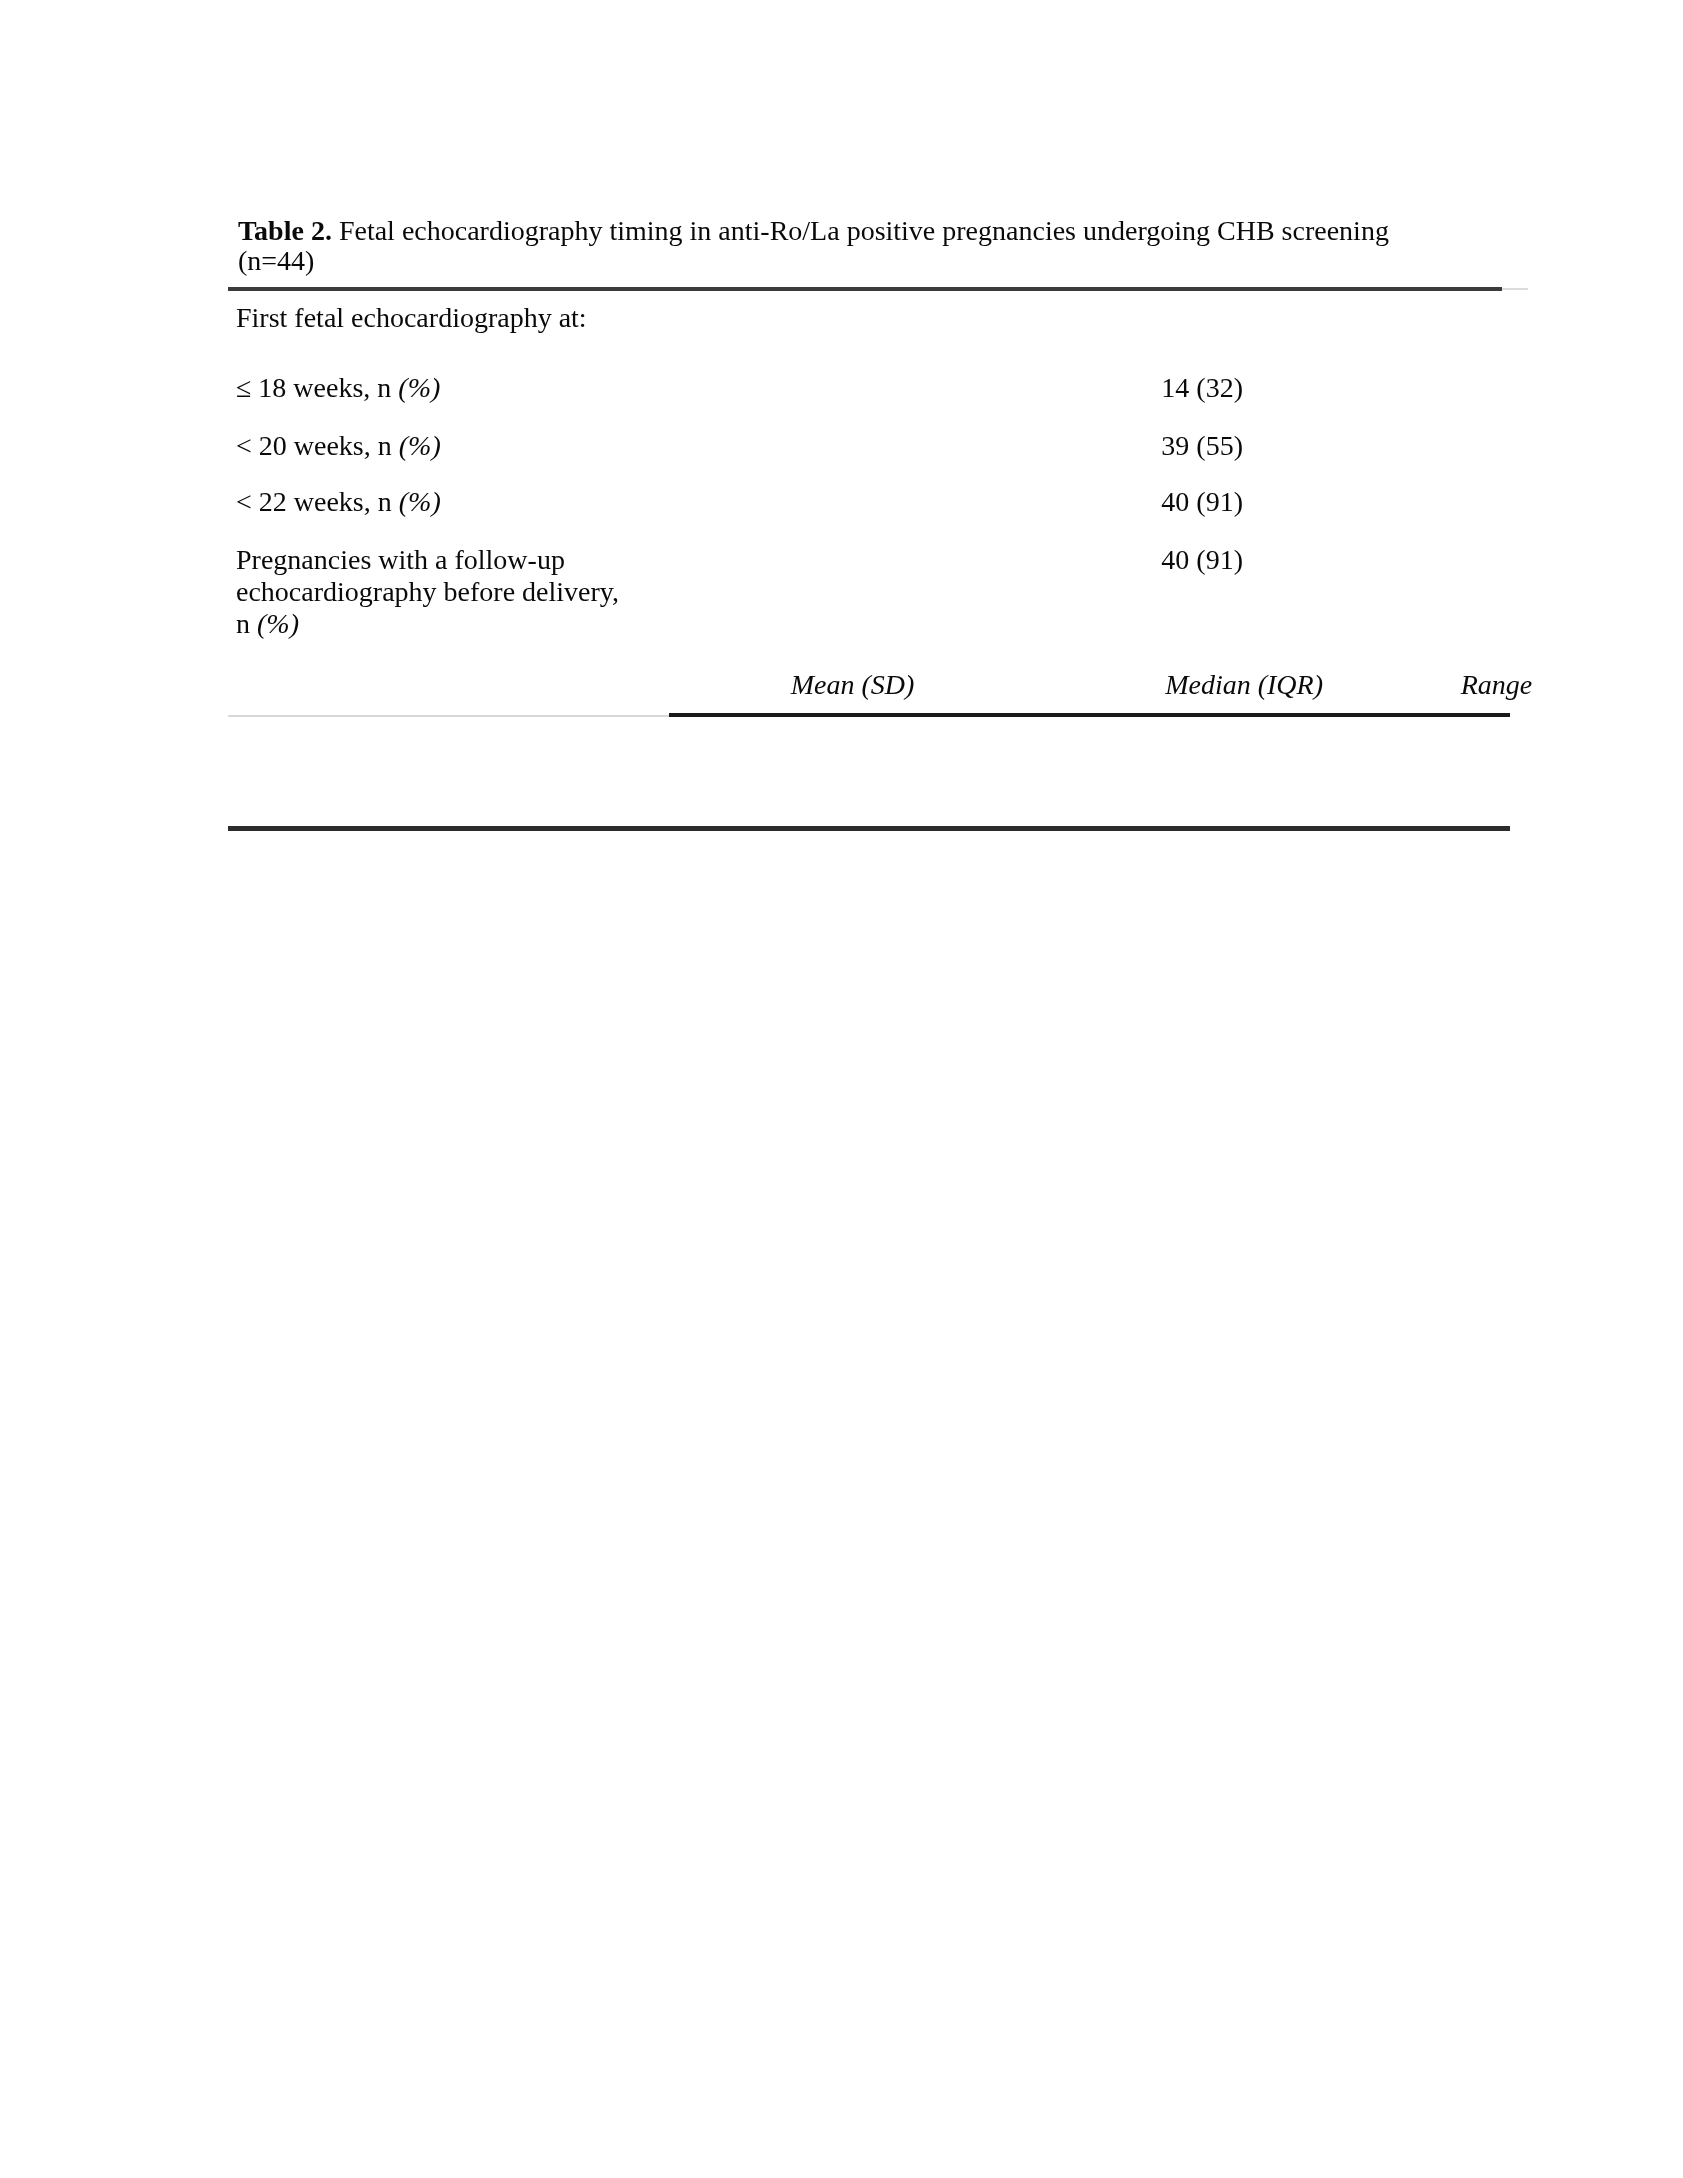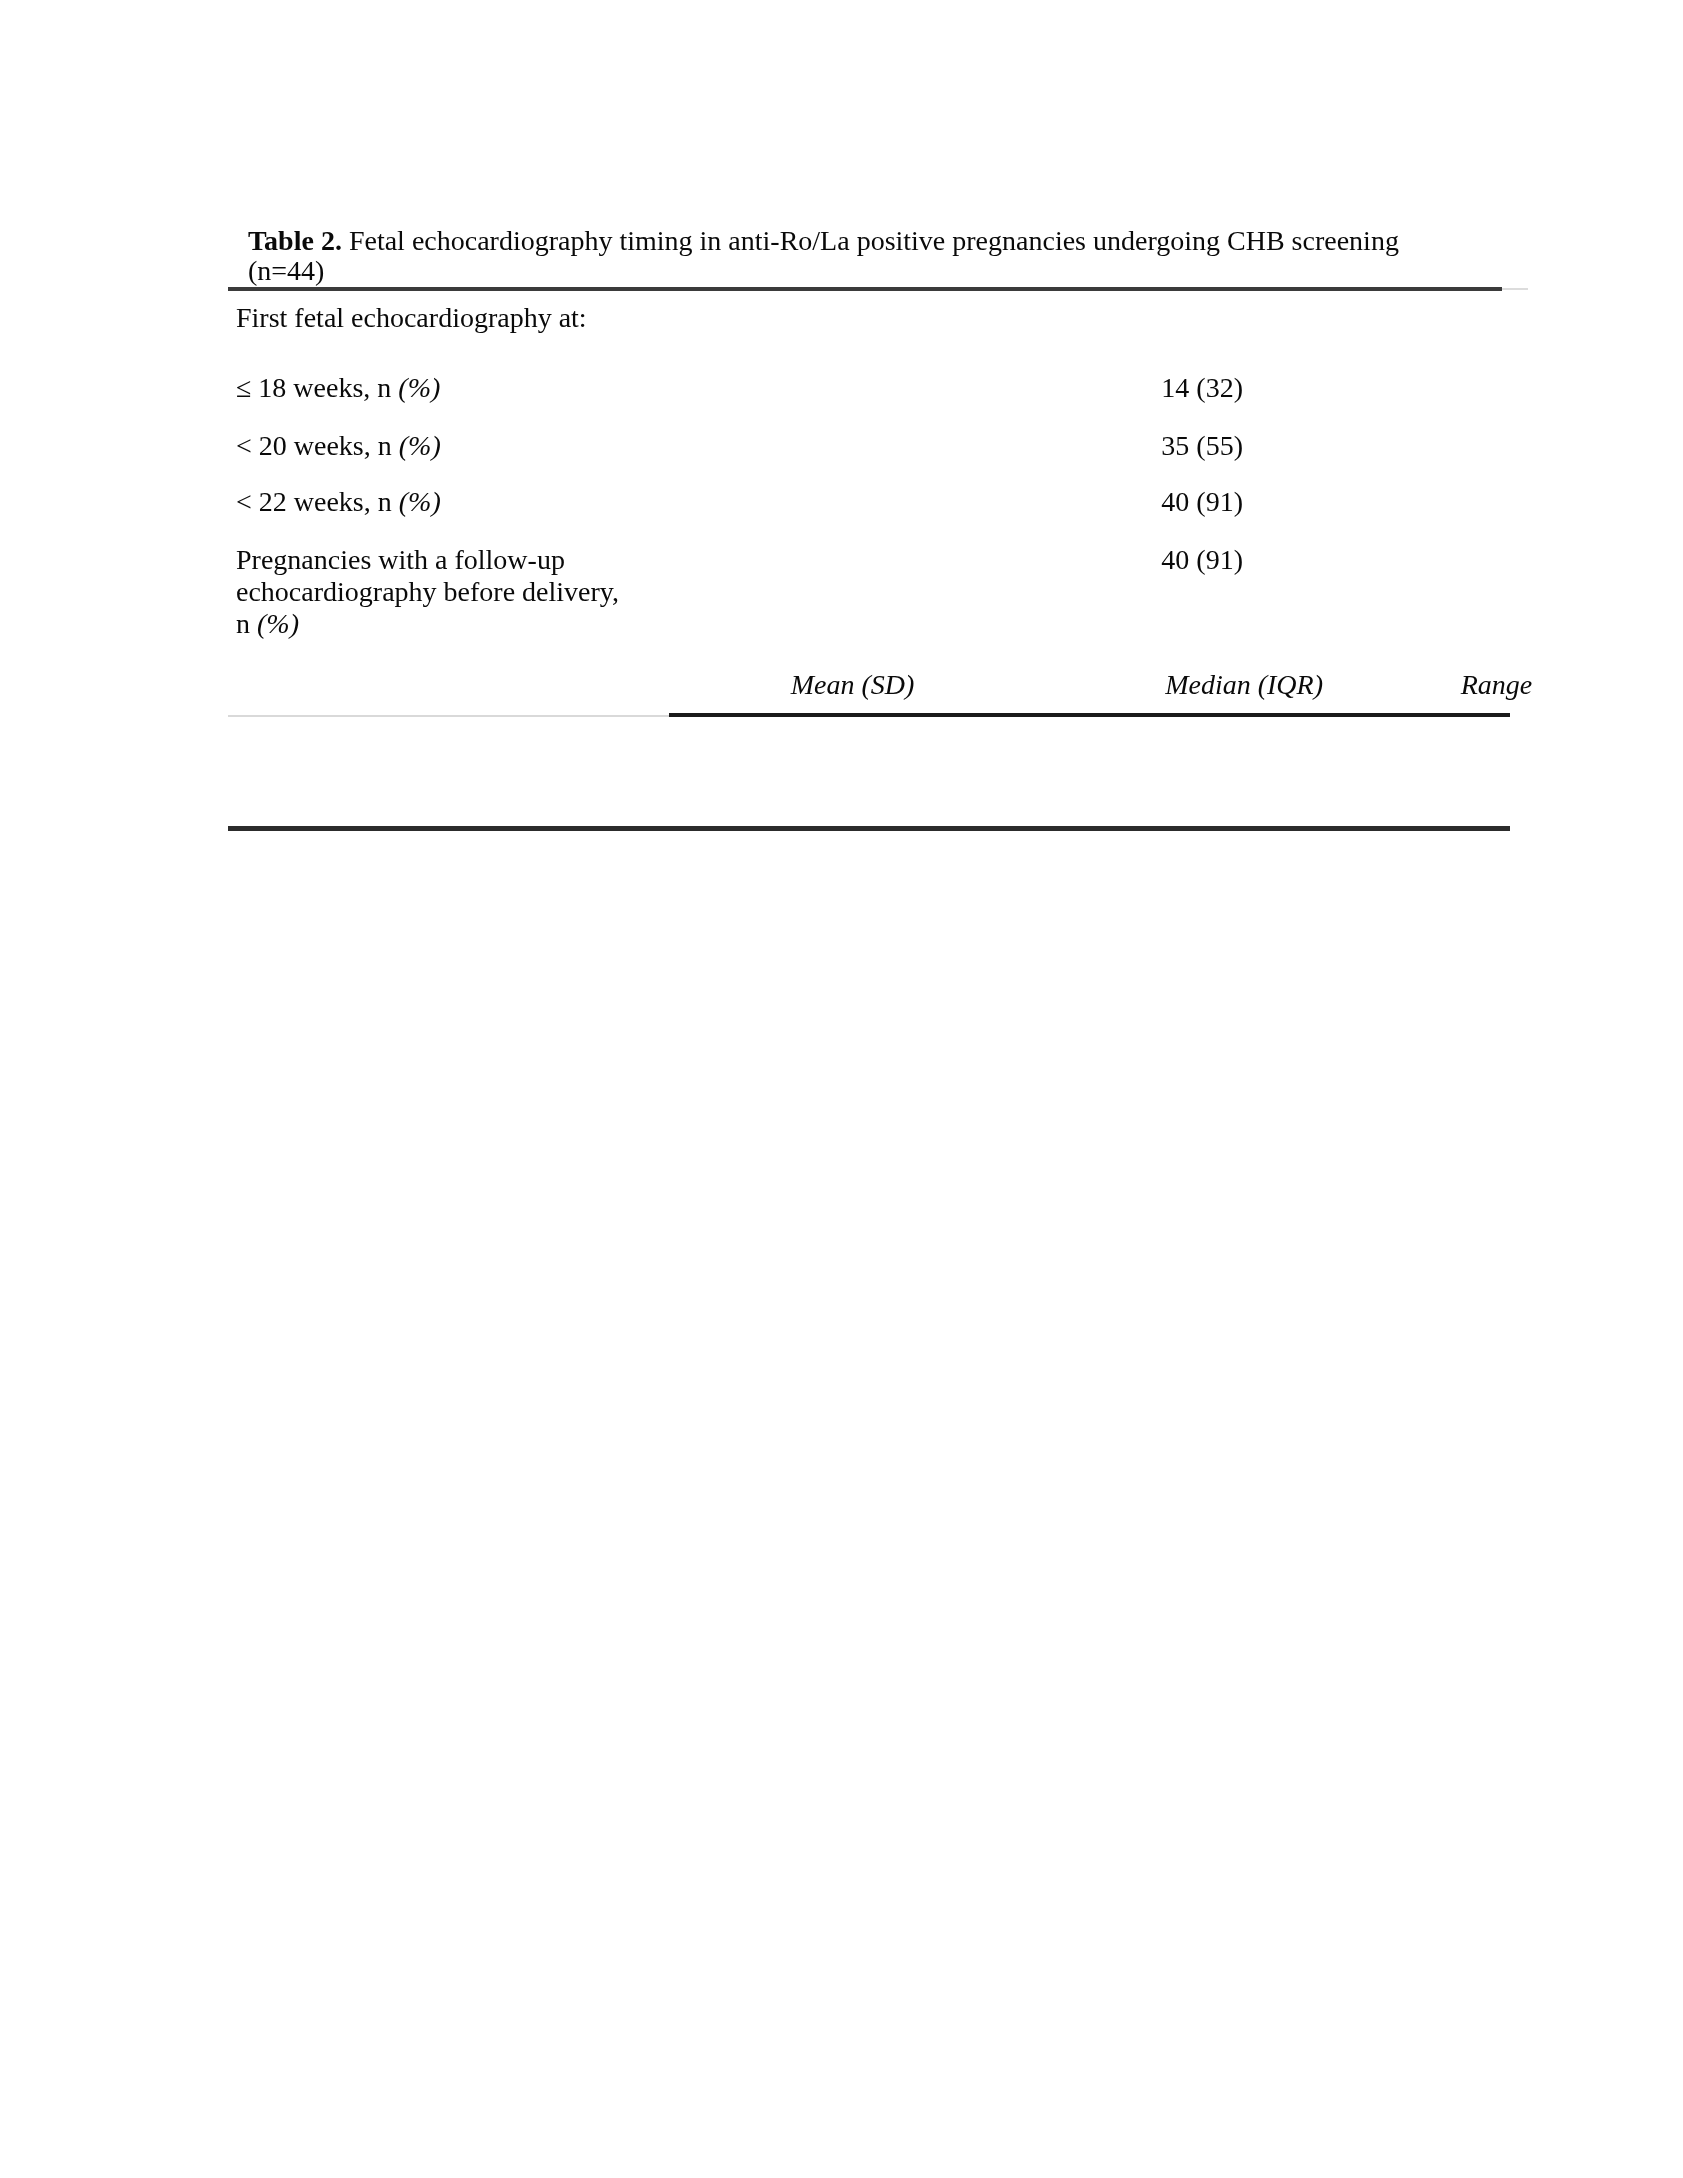--- a/index.html
+++ b/index.html
@@ -12,21 +12,21 @@
     font-size: 28px;
     color: #0a0a0a;
     overflow: hidden;
   }
   .caption {
     position: absolute;
     left: 236px;
     top: 214px;
     width: 1279px;
     line-height: 30px;
-    margin: 12px;
+    margin: 2px;
   }
   .caption b { font-weight: bold; }
   .sec-head {
     position: absolute;
     left: 236px;
     top: 302px;
     line-height: 32px;
     margin: 0;
   }
   .trow {
@@ -71,21 +71,21 @@
 
   <p class="sec-head">First fetal echocardiography at:</p>
 
   <div class="trow row-1">
     <p class="cell label nowrap"><span>≤ 18 weeks, n </span><span class="italic">(%)</span></p>
     <p class="cell c3">14 (32)</p>
   </div>
 
   <div class="trow row-2">
     <p class="cell label nowrap"><span>&lt; 20 weeks, n </span><span class="italic">(%)</span></p>
-    <p class="cell c3">35 (55)</p>
+    <p class="cell c3">39 (55)</p>
   </div>
 
   <div class="trow row-3">
     <p class="cell label nowrap"><span>&lt; 22 weeks, n </span><span class="italic">(%)</span></p>
     <p class="cell c3">40 (91)</p>
   </div>
 
   <div class="trow row-4">
     <p class="cell label"><span>Pregnancies with a follow-up</span><br><span>echocardiography before delivery,</span><br><span>n </span><span class="italic">(%)</span></p>
     <p class="cell c3">40 (91)</p>

